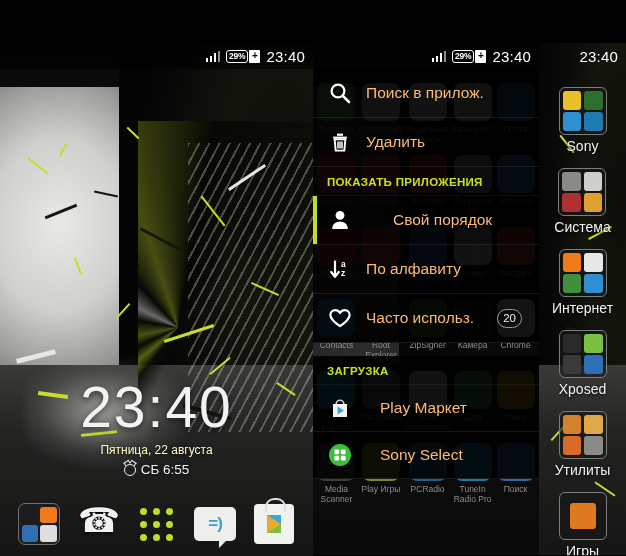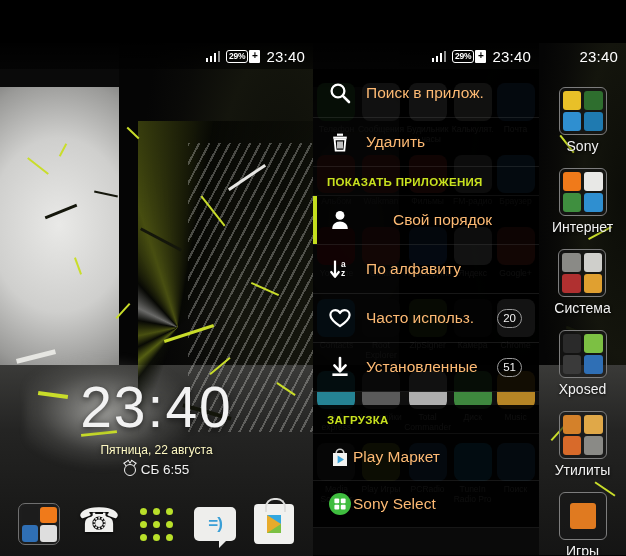--- a/index.html
+++ b/index.html
@@ -148,21 +148,21 @@
   .menu-row.sel::before{ content:""; position:absolute; left:0; top:0; bottom:0; width:4px; background:#c4de1e; }
   .menu-row .lbl{ color:#fdba74; font-size:15.5px; }
   .menu-ic{ width:26px; height:26px; display:flex; align-items:center; justify-content:center;
             color:#fff; flex:0 0 26px; }
   .menu-hdr{ background:rgba(0,0,0,.90); color:#c9e21f; font-size:11.5px; font-weight:bold;
              letter-spacing:.3px; padding:9px 0 7px 14px; border-bottom:1px solid rgba(255,255,255,.06); }
   .badge{ margin-left:auto; margin-right:17px; min-width:23px; height:19px; padding:0 5px;
           border:1.3px solid #9a9a9a; border-radius:10px; color:#f0f0f0; font-size:11.5px;
           display:flex; align-items:center; justify-content:center; background:rgba(0,0,0,.3); }
   .menu-gap{ height:13px; background:transparent; }
-  .menu-row.app{ height:47px; gap:0; }
+  .menu-row.app{ height:47px; gap:27px; }
   .menu-row.app .lbl{ font-size:15.5px; }
 
   
   .fold-col{ position:absolute; left:0; right:0; top:26px; bottom:0; padding-top:18px;
              display:flex; flex-direction:column; align-items:center; gap:14px; }
   .fold{ display:flex; flex-direction:column; align-items:center; gap:3px; }
   .fold-lb{ color:#f2f2f2; font-size:14px; text-shadow:0 1px 3px rgba(0,0,0,.9); }
   .fold-box{ width:48px; height:48px; border:1.3px solid #7d7d7d; border-radius:6px;
              background:rgba(25,25,25,.62); padding:3px;
              display:grid; grid-template-columns:1fr 1fr; grid-template-rows:1fr 1fr; gap:2.5px; }
@@ -473,31 +473,20 @@
       <div class="menu-row">
         <span class="menu-ic">
           <svg width="24" height="24" viewBox="0 0 24 24">
               <path d="M12 20.2 C5 15.4 2.4 12.2 2.4 9 C2.4 6.2 4.6 4.2 7.2 4.2 C9 4.2 10.8 5.2 12 7 C13.2 5.2 15 4.2 16.8 4.2 C19.4 4.2 21.6 6.2 21.6 9 C21.6 12.2 19 15.4 12 20.2 Z" fill="none" stroke="#fff" stroke-width="2.2" stroke-linejoin="round"></path>
             </svg>
         </span>
         <span class="lbl">Часто использ.</span>
         <span class="badge">20</span>
       </div>
 
-      <div class="menu-row">
-        <span class="menu-ic">
-          <svg width="24" height="24" viewBox="0 0 24 24">
-            <line x1="12" y1="3" x2="12" y2="14.6" stroke="#fff" stroke-width="2.6" stroke-linecap="round"></line>
-            <path d="M6.4 10.4 L12 16.4 L17.6 10.4" fill="none" stroke="#fff" stroke-width="2.6" stroke-linecap="round" stroke-linejoin="round"></path>
-            <rect x="4.4" y="18.4" width="15.2" height="2.6" fill="#fff"></rect>
-          </svg>
-        </span>
-        <span class="lbl">Установленные</span>
-        <span class="badge">51</span>
-      </div>
 
       <div class="menu-gap"></div>
 
       <div class="menu-hdr">ЗАГРУЗКА</div>
 
       <div class="menu-row app">
         <span class="menu-ic">
           <svg width="26" height="26" viewBox="0 0 26 26">
             <path d="M6 9 h14 v13 h-14 z" fill="#f2f2f0"></path>
             <path d="M9.2 9 a3.8 3.8 0 0 1 7.6 0" fill="none" stroke="#cfcfcd" stroke-width="1.6"></path>
@@ -550,35 +539,35 @@
           <div class="fold-box">
             <span style="background: rgb(232, 192, 40);"></span>
             <span style="background: rgb(46, 110, 46);"></span>
             <span style="background: rgb(47, 143, 208);"></span>
             <span style="background: rgb(31, 122, 176);"></span>
           </div>
           <div class="fold-lb">Sony</div>
         </div>
         <div class="fold">
           <div class="fold-box">
+            <span style="background: rgb(138, 138, 134);"></span>
+            <span style="background: rgb(207, 207, 203);"></span>
+            <span style="background: rgb(176, 48, 48);"></span>
+            <span style="background: rgb(224, 160, 48);"></span>
+          </div>
+          <div class="fold-lb">Система</div>
+        </div>
+        <div class="fold">
+          <div class="fold-box">
             <span style="background: rgb(240, 122, 26);"></span>
             <span style="background: rgb(232, 232, 230);"></span>
             <span style="background: rgb(63, 143, 63);"></span>
             <span style="background: rgb(47, 143, 208);"></span>
           </div>
           <div class="fold-lb">Интернет</div>
-        </div>
-        <div class="fold">
-          <div class="fold-box">
-            <span style="background: rgb(138, 138, 134);"></span>
-            <span style="background: rgb(207, 207, 203);"></span>
-            <span style="background: rgb(176, 48, 48);"></span>
-            <span style="background: rgb(224, 160, 48);"></span>
-          </div>
-          <div class="fold-lb">Система</div>
         </div>
         <div class="fold">
           <div class="fold-box">
             <span style="background: rgb(42, 42, 42);"></span>
             <span style="background: rgb(124, 192, 67);"></span>
             <span style="background: rgb(58, 58, 58);"></span>
             <span style="background: rgb(47, 111, 181);"></span>
           </div>
           <div class="fold-lb">Xposed</div>
         </div>

